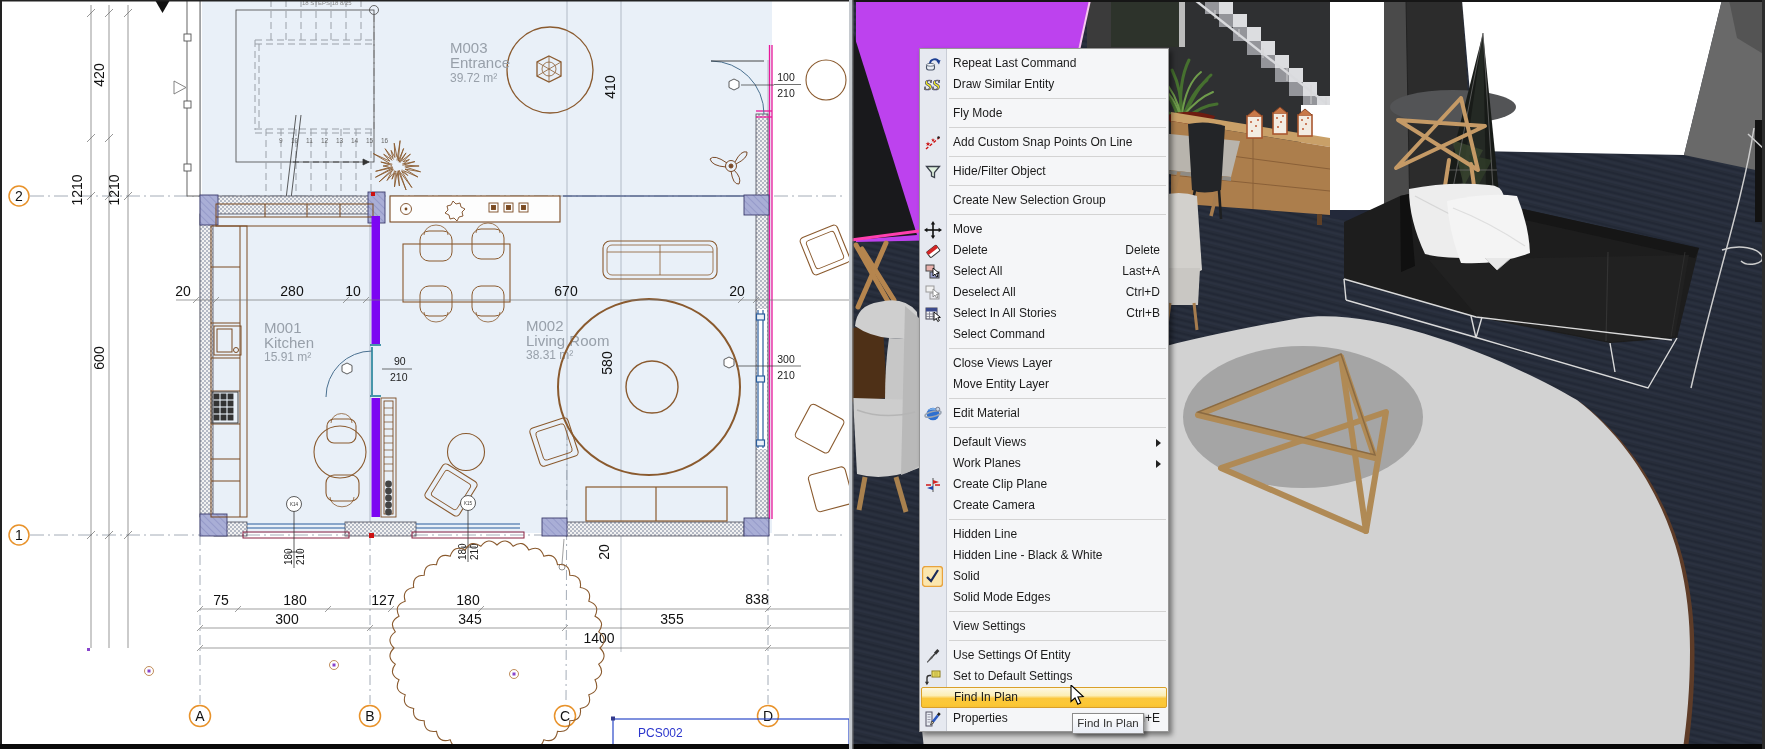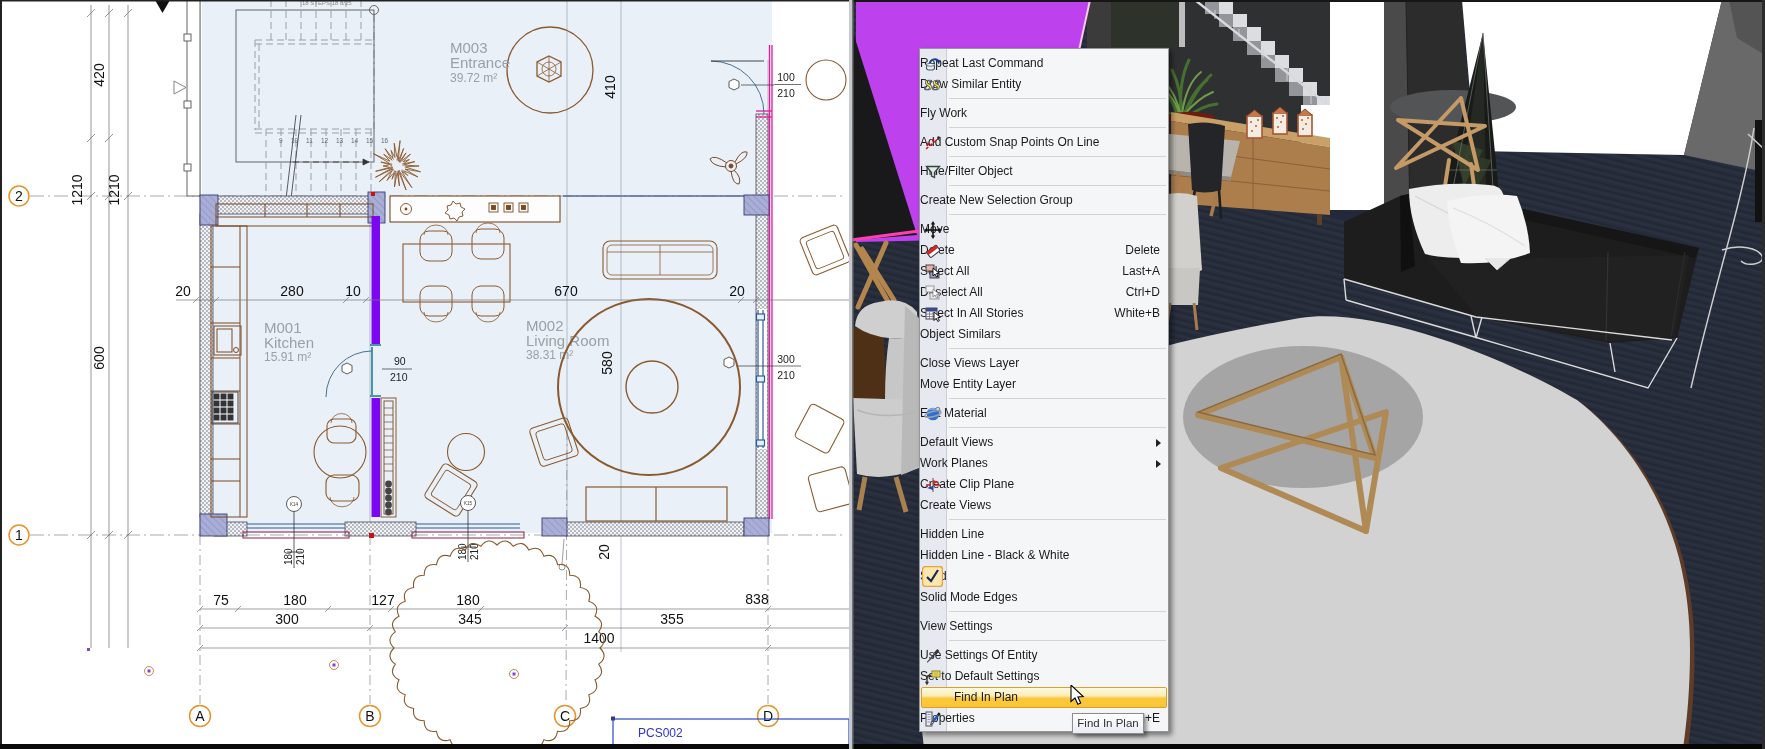--- a/index.html
+++ b/index.html
@@ -3,21 +3,21 @@
 <meta charset="utf-8">
 <style>
 html,body{margin:0;padding:0;background:#000;}
 #app{position:relative;width:1765px;height:749px;overflow:hidden;background:#fff;font-family:"Liberation Sans",sans-serif;}
 #planpane{position:absolute;left:0;top:0;width:849px;height:749px;}
 #viewpane{position:absolute;left:849px;top:0;width:916px;height:749px;}
 
 #menu{position:absolute;left:919px;top:48px;width:248px;height:682px;background:#f5f6f8;border:1px solid #979797;box-shadow:3px 3px 5px rgba(0,0,0,0.45);z-index:10;}
 #menu .gutter{position:absolute;left:0;top:0;bottom:0;width:26px;background:#e6e9f0;border-right:1px solid #c9cdd6;}
 #menu .body{position:absolute;left:0;top:4px;right:0;}
-.mi{position:relative;height:21px;line-height:21px;font-size:12px;color:#1b1b1b;white-space:nowrap;}
+.mi{position:relative;height:21px;line-height:21px;font-size:12px;color:#1b1b1b;padding-left:33px;white-space:nowrap;}
 .mi .sc{position:absolute;right:8px;top:0;}
 .mi .arr{position:absolute;right:7px;top:7px;width:0;height:0;border-left:5px solid #222;border-top:4px solid transparent;border-bottom:4px solid transparent;}
 .sep{height:1px;background:#d3d3d3;margin:3px 2px 4px 29px;}
 .mi.hl{background:linear-gradient(#fdf8e3 0%,#fceeb5 40%,#fbc73d 55%,#fcc835 85%,#f8c233 100%);border:1px solid #d9a02a;border-radius:2px;height:19px;line-height:19px;margin:0 1px;padding-left:32px;}
 .ic{position:absolute;left:4px;top:2px;width:18px;height:18px;}
 
 #tip{position:absolute;left:1072px;top:713px;width:70px;height:19px;background:linear-gradient(#ffffff,#e9edf5);border:1px solid #8c8c8c;box-shadow:3px 3px 4px rgba(0,0,0,0.4);font-size:11.5px;color:#333;text-align:center;line-height:19px;z-index:12;}
 #cursor{position:absolute;left:1070px;top:685px;z-index:13;}
 </style>
 </head>
@@ -727,21 +727,21 @@
             <rect x="2.5" y="9.5" width="8" height="5.5" rx="2.2" fill="#e8edf4" stroke="#4a5568" stroke-width="1.1"></rect>
             <ellipse cx="6.5" cy="9.8" rx="4" ry="1.4" fill="#f4f7fb" stroke="#4a5568" stroke-width="0.8"></ellipse>
           </svg>Repeat Last Command</div>
 <div class="mi"><svg class="ic" viewBox="0 0 18 18">
             <g font-family="Liberation Serif" font-size="15" font-style="italic" font-weight="bold">
               <text x="0" y="14" fill="#f5ed1c" stroke="#3c3c74" stroke-width="0.7">S</text>
               <text x="8" y="14" fill="#f5ed1c" stroke="#3c3c74" stroke-width="0.7">S</text>
             </g>
           </svg>Draw Similar Entity</div>
 <div class="sep"></div>
-<div class="mi">Fly Work</div>
+<div class="mi">Fly Mode</div>
 <div class="sep"></div>
 <div class="mi"><svg class="ic" viewBox="0 0 18 18">
             <line x1="2" y1="15" x2="16" y2="3" stroke="#cc1111" stroke-width="1.4" stroke-dasharray="3 2"></line>
             <g fill="#cc1111">
               <path d="M4,11 l1.5,1 -0.5,-1.8 1.4,-1 -1.8,0 L4,7.5 l-0.6,1.7 -1.8,0 1.4,1 -0.5,1.8 Z"></path>
               <path d="M9,7 l1.2,0.8 -0.4,-1.5 1.2,-0.8 -1.5,0 L9,4 l-0.5,1.5 -1.5,0 1.2,0.8 -0.4,1.5 Z"></path>
             </g>
             <circle cx="14.5" cy="3.5" r="1.2" fill="#222"></circle>
           </svg>Add Custom Snap Points On Line</div>
 <div class="sep"></div>
@@ -782,43 +782,43 @@
 <div class="mi"><svg class="ic" viewBox="0 0 18 18">
             <rect x="2" y="3" width="11" height="11" fill="#f5f5f5" stroke="#445" stroke-width="1"></rect>
             <rect x="2" y="3" width="11" height="3.5" fill="#3c4a8c"></rect>
             <g stroke="#778" stroke-width="0.8">
               <line x1="2" y1="9" x2="13" y2="9"></line>
               <line x1="2" y1="11.5" x2="13" y2="11.5"></line>
               <line x1="5.5" y1="6.5" x2="5.5" y2="14"></line>
               <line x1="9" y1="6.5" x2="9" y2="14"></line>
             </g>
             <path d="M10,7 L10,15.5 L12.2,13.3 L13.8,16.5 L15.4,15.6 L13.8,12.7 L16.4,12.4 Z" fill="#fff" stroke="#000" stroke-width="0.9"></path>
-          </svg>Select In All Stories<span class="sc">White+B</span></div>
-<div class="mi">Object Similars</div>
+          </svg>Select In All Stories<span class="sc">Ctrl+B</span></div>
+<div class="mi">Select Command</div>
 <div class="sep"></div>
 <div class="mi">Close Views Layer</div>
 <div class="mi">Move Entity Layer</div>
 <div class="sep"></div>
 <div class="mi"><svg class="ic" viewBox="0 0 18 18">
             <circle cx="9" cy="9" r="6.3" fill="#2e6fd0"></circle>
             <path d="M4,5.5 A6.3,6.3 0 0,1 14,5.3 A8.5,3.6 0 0,0 4,5.5 Z" fill="#7fb2ea"></path>
             <ellipse cx="9" cy="9" rx="8.2" ry="2.6" fill="none" stroke="#9aa4b2" stroke-width="1.5" transform="rotate(-14 9 9)"></ellipse>
             <circle cx="13.8" cy="4.2" r="2" fill="#c8d4e4" stroke="#667" stroke-width="0.8"></circle>
           </svg>Edit Material</div>
 <div class="sep"></div>
 <div class="mi">Default Views<span class="arr"></span></div>
 <div class="mi">Work Planes<span class="arr"></span></div>
 <div class="mi"><svg class="ic" viewBox="0 0 18 18">
             <line x1="9" y1="2" x2="9" y2="16" stroke="#555" stroke-width="1"></line>
             <path d="M9,4 L15,6 L9,8 Z" fill="#d42424"></path>
             <path d="M9,10 L3,12 L9,14 Z" fill="#2244aa"></path>
             <line x1="2" y1="9" x2="7" y2="9" stroke="#d42424" stroke-width="1.6"></line>
             <line x1="11" y1="9" x2="16" y2="9" stroke="#d42424" stroke-width="1.6"></line>
           </svg>Create Clip Plane</div>
-<div class="mi">Create Views</div>
+<div class="mi">Create Camera</div>
 <div class="sep"></div>
 <div class="mi">Hidden Line</div>
 <div class="mi">Hidden Line - Black &amp; White</div>
 <div class="mi"><svg class="ic" style="left:2px;top:0px;width:21px;height:21px" viewBox="0 0 21 21">
             <rect x="0.5" y="0.5" width="20" height="20" rx="3" fill="#fbe6ae" stroke="#e8a33d" stroke-width="1.4"></rect>
             <path d="M5,11 L9,15 L16,4" fill="none" stroke="#1a2a5a" stroke-width="2.2"></path>
           </svg>Solid</div>
 <div class="mi">Solid Mode Edges</div>
 <div class="sep"></div>
 <div class="mi">View Settings</div>

